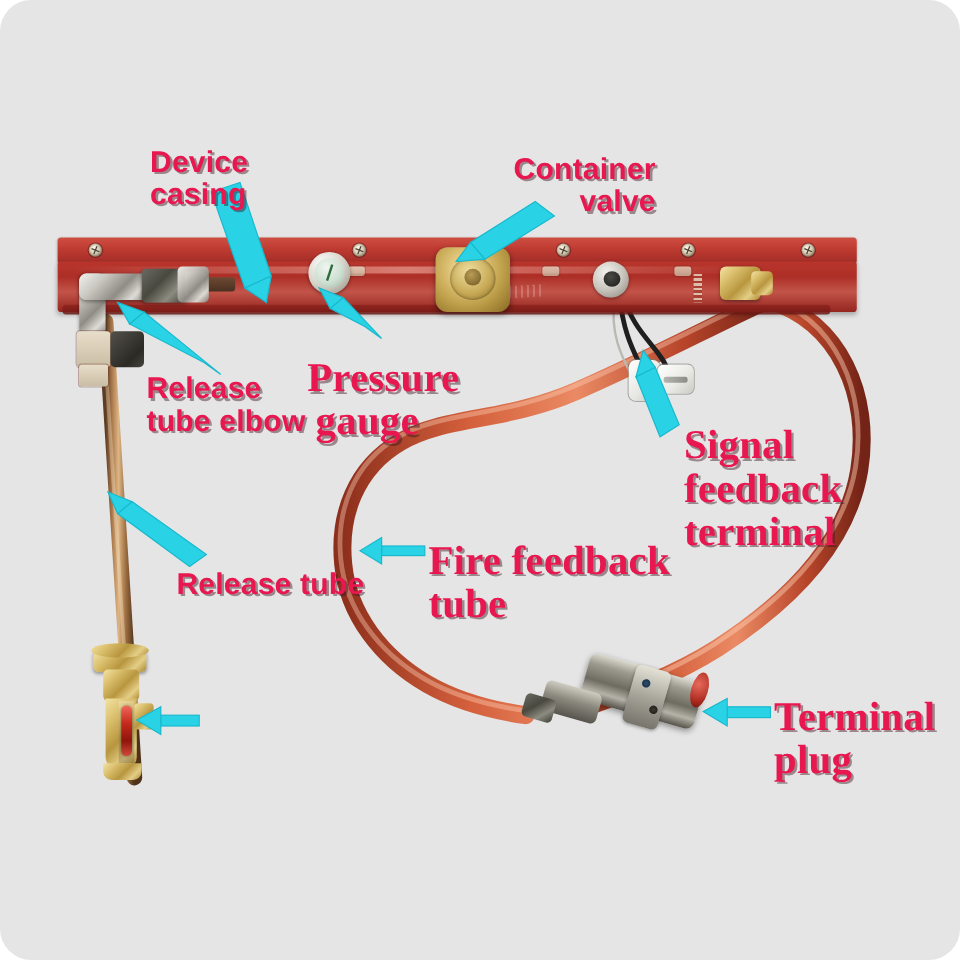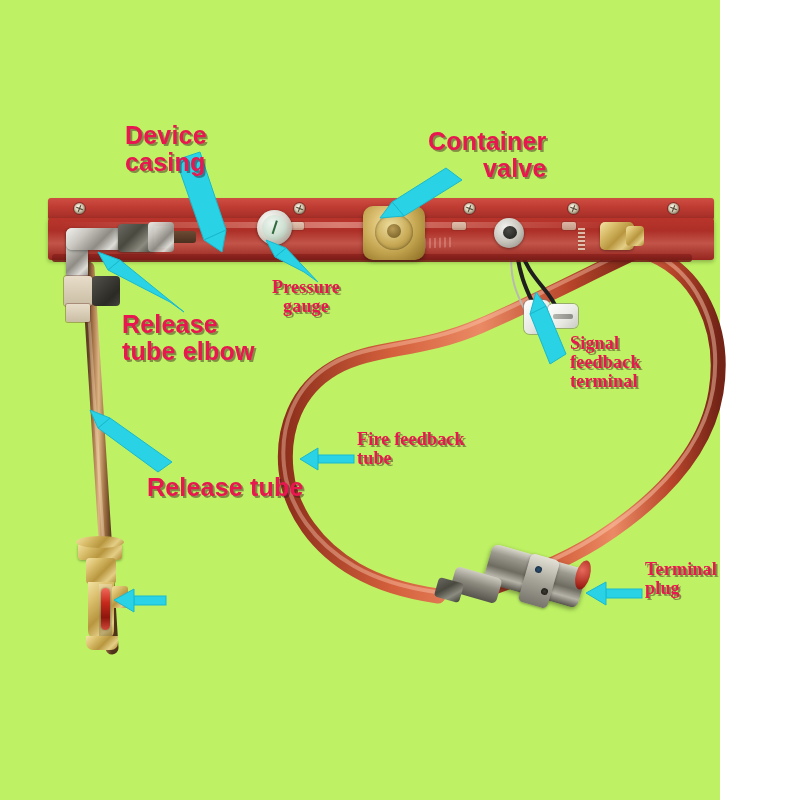--- a/index.html
+++ b/index.html
@@ -1,25 +1,25 @@
 <!DOCTYPE html>
 <html><head>
 <meta charset="utf-8">
 <style>
   html,body{margin:0;padding:0;background:#ffffff;}
   body{width:800px;height:800px;overflow:hidden;position:relative;
        font-family:"Liberation Sans",sans-serif;}
-  #stage{position:absolute;inset:0;width:720px;height:800px;background:#bef264;}
+  #stage{position:absolute;inset:0;width:800px;height:800px;background:#e5e5e5;border-radius:26px;}
 
   
   .label{position:absolute;color:#e8174f;line-height:1.06;
          text-shadow:2px 2px 0 rgba(60,20,30,.45);white-space:pre-line;
          letter-spacing:.2px;}
   .lab-sans{font-family:"Liberation Sans",sans-serif;font-weight:700;font-size:25px;}
-  .lab-serif{font-family:"Liberation Serif",serif;font-weight:700;font-size:18px;}
+  .lab-serif{font-family:"Liberation Serif",serif;font-weight:700;font-size:34px;margin-top:20px;}
 
   
   .casing{position:absolute;}
   .rail-body{position:absolute;border-radius:3px;}
   .screw{position:absolute;border-radius:50%;
          background:radial-gradient(circle at 38% 32%,#fdf6e4 0%,#d8cdb4 45%,#9e9077 78%,#6d6352 100%);
          box-shadow:0 0 0 1px rgba(90,25,25,.55),inset 0 0 2px rgba(0,0,0,.5);}
   .screw::before,.screw::after{content:"";position:absolute;background:#4a4034;}
   .screw::before{left:18%;right:18%;top:45%;height:11%;transform:rotate(22deg);}
   .screw::after{left:45%;top:18%;bottom:18%;width:11%;transform:rotate(22deg);}

